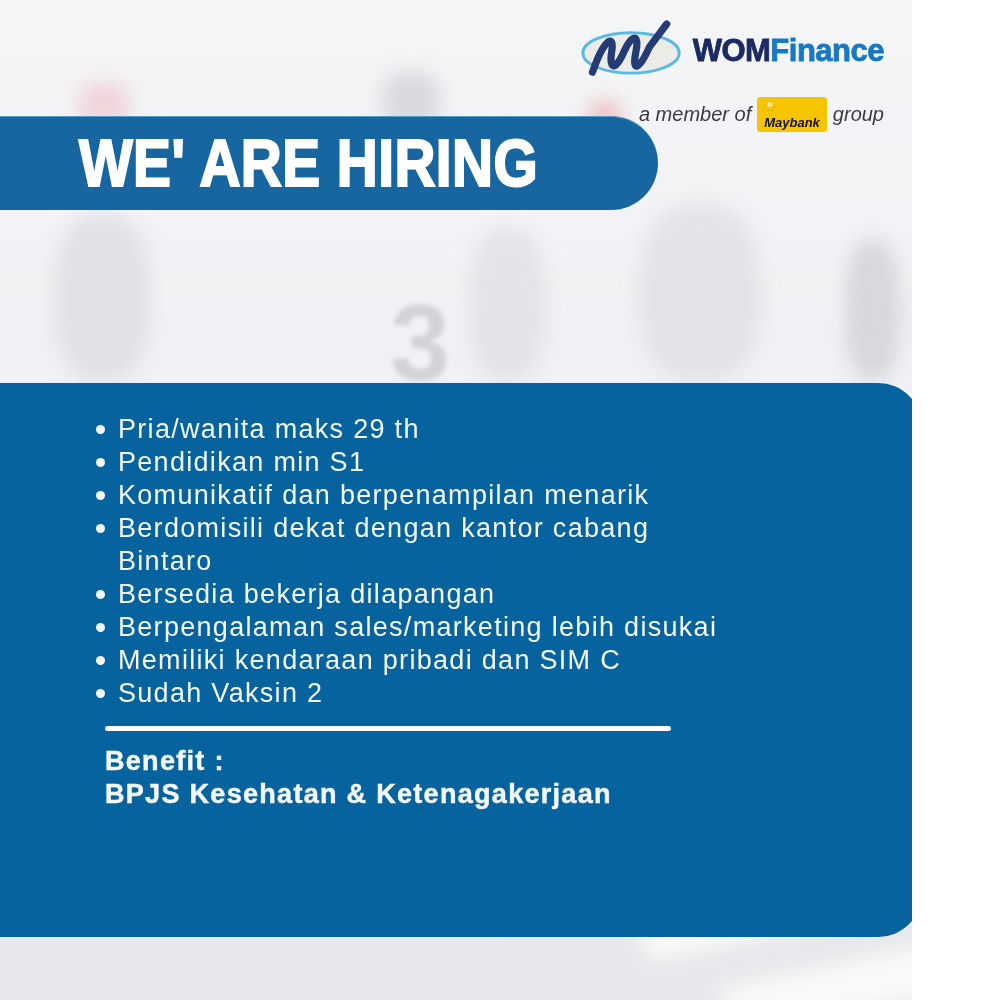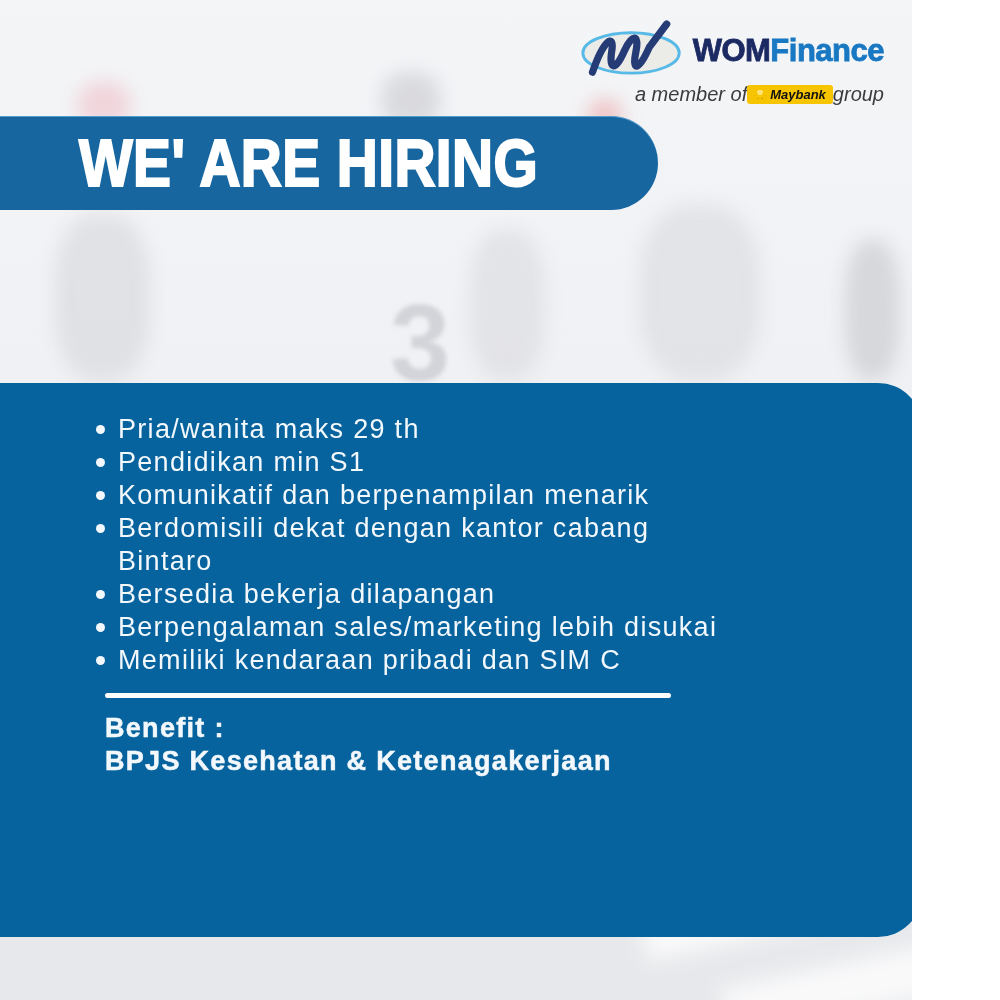--- a/index.html
+++ b/index.html
@@ -28,24 +28,24 @@
     position:absolute; left:918px; top:498px; font-size:78px; font-style:italic;
     color:rgba(255,255,255,0.95); filter:blur(1px);
   }
 
   
   .logo { position:absolute; top:20px; right:28px; display:flex; flex-direction:column; align-items:flex-end; }
   .logo-row { display:flex; align-items:center; gap:8px; }
   .wordmark { font-size:31px; font-weight:700; letter-spacing:-0.5px; -webkit-text-stroke:0.8px currentColor; white-space:nowrap; }
   .wom { color:#1b2a63; -webkit-text-stroke:0.8px #1b2a63; }
   .fin { color:#1878c2; -webkit-text-stroke:0.8px #1878c2; }
-  .member-row { display:flex; align-items:center; margin-top:1px; font-style:italic;
+  .member-row { display:flex; align-items:center; gap:6px; margin-top:15px; font-style:italic;
                 font-size:20px; color:#3b3b3e; }
   .badge { display:inline-flex; align-items:flex-start; gap:4px; background:#f6c500; border-radius:3px;
-           padding:2px 7px; font-weight:700; font-size:13px; color:#111; }
+           padding:2px 7px; font-weight:700; font-size:13px; color:#111;flex-direction:column; }
   .tiger { display:inline-block; width:12px; height:12px; border-radius:50%;
            background:radial-gradient(circle at 50% 45%, #ffe37a 0 30%, #f6c500 31% 70%, #8a6a00 71% 100%); }
 
   
   .banner {
     position:absolute; left:0; top:116px; width:658px; height:94px;
     background:#17669f; border-radius:0 47px 47px 0;
     box-shadow:0 1px 0 rgba(130,200,240,0.55) inset;
     display:flex; align-items:flex-start;
   }
@@ -126,20 +126,21 @@
   <div class="panel">
     <ul class="req-list">
       <li><span class="dot"></span><span class="txt">Pria/wanita maks 29 th</span></li>
       <li><span class="dot"></span><span class="txt">Pendidikan min S1</span></li>
       <li><span class="dot"></span><span class="txt">Komunikatif dan berpenampilan menarik</span></li>
       <li><span class="dot"></span><span class="txt">Berdomisili dekat dengan kantor cabang
 Bintaro</span></li>
       <li><span class="dot"></span><span class="txt">Bersedia bekerja dilapangan</span></li>
       <li><span class="dot"></span><span class="txt">Berpengalaman sales/marketing lebih disukai</span></li>
       <li><span class="dot"></span><span class="txt">Memiliki kendaraan pribadi dan SIM C</span></li>
+      <li><span class="dot"></span><span class="txt">Sudah Vaksin 2</span></li>
     </ul>
     <div class="divider"></div>
     <div class="benefit">
       <div>Benefit :</div>
       <div>BPJS Kesehatan &amp; Ketenagakerjaan</div>
     </div>
   </div>
 
 </div>
 

